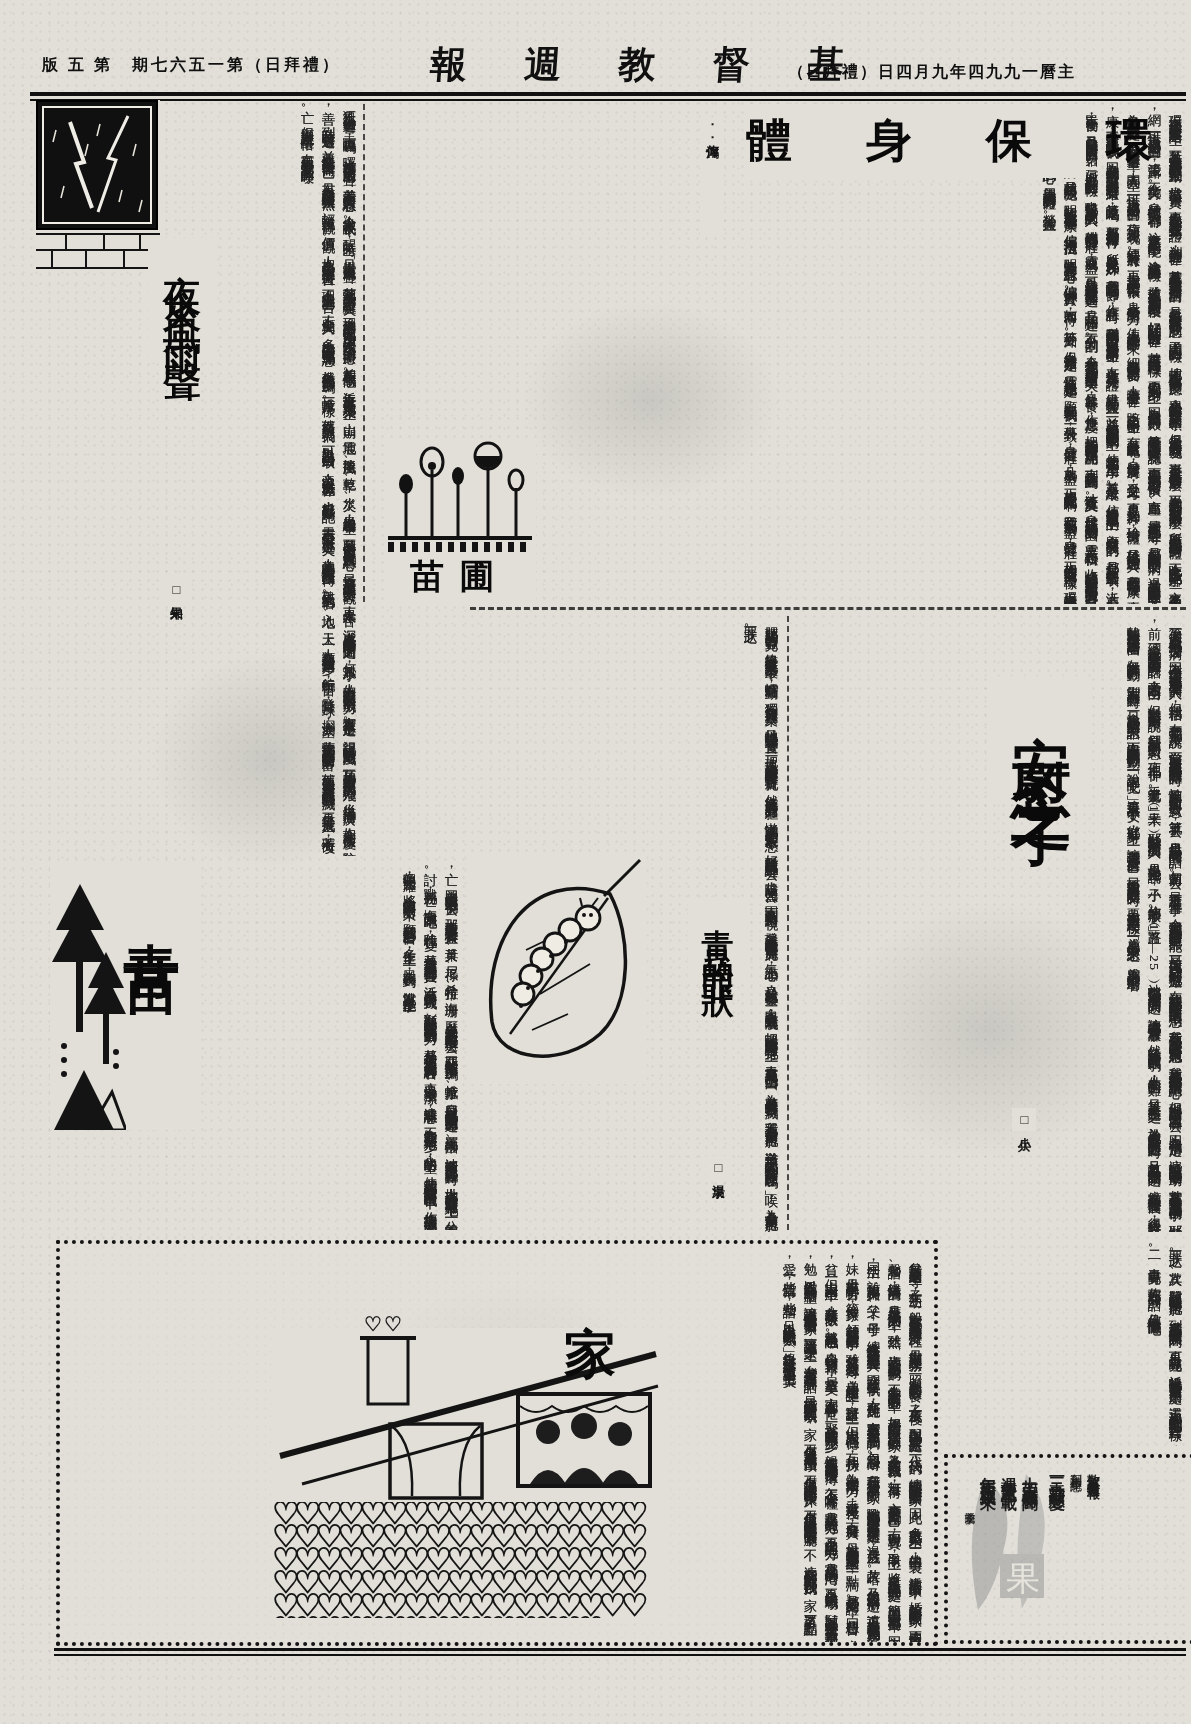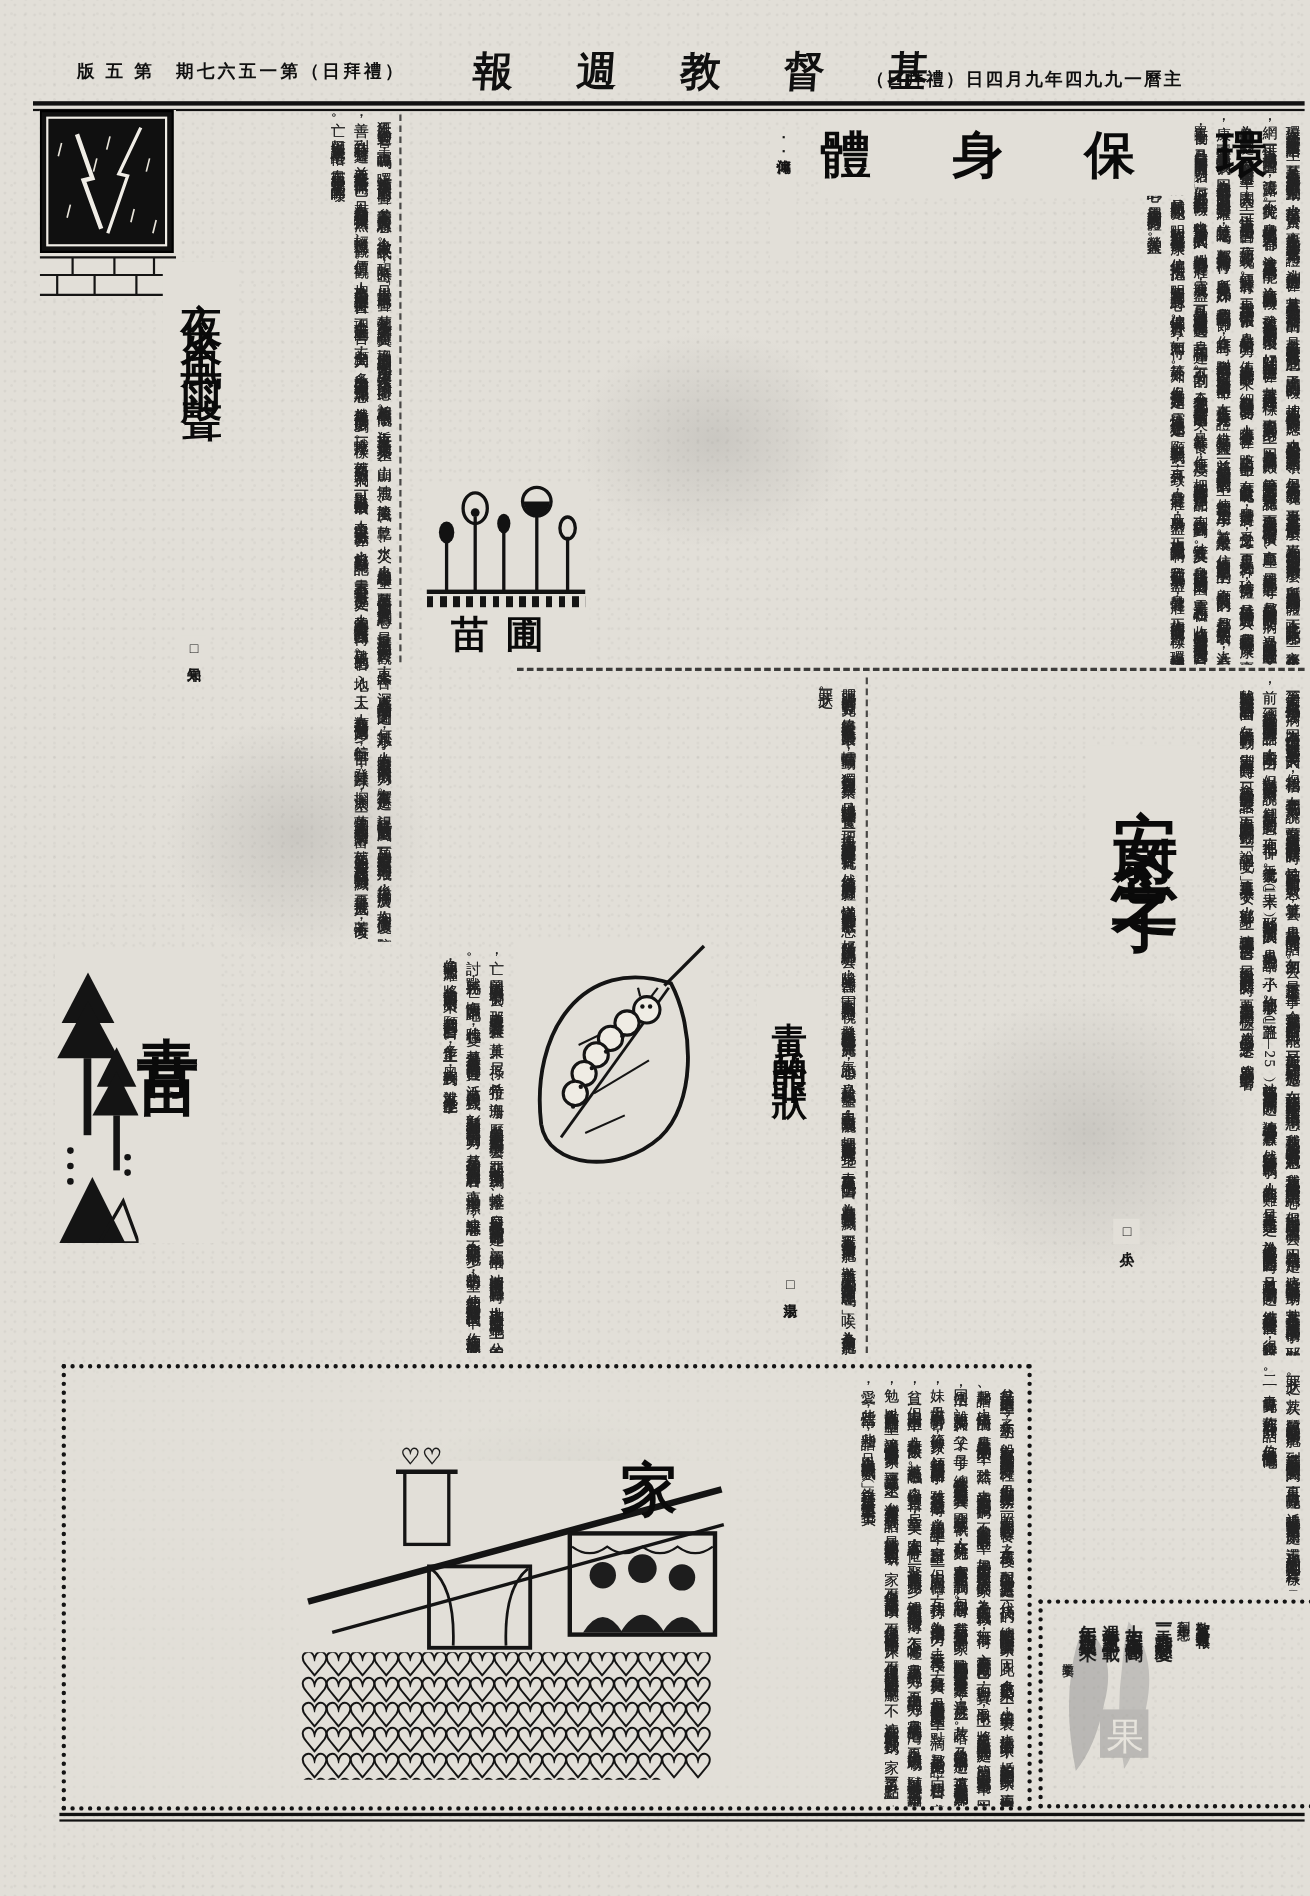--- a/index.html
+++ b/index.html
@@ -45,21 +45,21 @@
   svg{display:block;}
 </style>
 </head>
 <body>
 
 <div class="blotch" style="left:520px;top:300px;width:260px;height:200px;"></div>
 <div class="blotch" style="left:840px;top:900px;width:300px;height:260px;"></div>
 <div class="blotch" style="left:150px;top:650px;width:240px;height:220px;"></div>
 <div class="blotch" style="left:350px;top:1280px;width:320px;height:240px;"></div>
 
-<div class="hdr" style="left:42px;top:55px;font-size:16px;letter-spacing:3px;margin-left:28px;">版 五 第　期七六五一第（日拜禮）</div>
+<div class="hdr" style="left:42px;top:55px;font-size:16px;letter-spacing:3px;">版 五 第　期七六五一第（日拜禮）</div>
 <div class="hdr masthead" style="left:430px;top:40px;">報 週 教 督 基</div>
 <div class="hdr" style="left:788px;top:62px;font-size:16px;letter-spacing:2px;">（日拜禮）日四月九年四九九一曆主</div>
 <div class="hline rule-double" style="top:92px;"></div>
 
 <div class="article" style="left:368px;top:104px;width:818px;height:500px;">
   <div class="body-text">環保在今日的社會裏並不陌生，甚至教會也按着聖經的教導來推動，當然環保素質，也要在肉身和外表上作為見證。神創造的世界，其實是主要對物質和保養所作出的，是主要針對身體保養而注意的。出了問題的時候，才把它浪費在後悔的反應，小心翼翼的保養身體是人的本領，但是住在裏面的靈魂，豈不是更需要保養顧惜麼？豈不知你們的身子就是聖靈的殿麼？所以不要糟蹋自己的身體，不吃這些又不吃那些，之後不久又再陷網，可惜這一切都是短暫的，一流張露，不能持久。身體的煩惱人人都有，注意健康是人的本能，注意健康的時候，才發現飲食無節制所帶來的後果。好好關注神所造的世界，其實環保的終極目標，也要回到人的身上，因為身體是神的殿。筆者最近閱讀一份健康雜誌，裏面提到都市人的飲食習慣，高血壓、糖尿病和肥胖症等，都是與飲食有關的文明病，過量的美味與和暖的享受，並不會為身體帶來長久的好處，反而令身體負荷過重。人間天堂，可惜這一切都是短暫的，仿如曇花一現，便歸於無有。再加上都市生活繁忙緊張，身心所受的壓力，使人未能好好的靜下來，細察自己身體的需要。人若賺得全世界，賠上自己的生命，有甚麼益處呢？身體髮膚，受之父母，更是受之於神，珍惜身體，就是珍惜神的恩典。我們要吃得健康，也要活得健康，不要讓口腹之慾轄制我們，因為我們的身子可以叫神的名得着榮耀，就算是吃喝，都要為榮耀神而行。所以各位弟兄姊妹，我們要吃喝有節，作息有時，叫我們的身子可以得享豐盛健康的生命，在世上作美好見證，結果榮神益人，並將一切頌讚歸與創造我們的主，使我們在生活上享用，並不是放縱。信徒的身體是屬乎主的，顧念身體以內的，都是良好和正常的表示。「人活着，不是單靠食物，乃是靠神口裏所出的一切話。」何況主耶穌在世的時候，也曾醫治許多患病的人，叫他們身體健壯，靈魂興盛，可見身體的健康與靈性的長進，是互相關連，不可分割的。今天我們犯了多少善待身體的過失？暴飲暴食，作息無度，把神所賜的身體當作消耗品，直到病痛臨到，才後悔莫及。身體好比神所賜的田園，需要悉心耕耘，收成的時候便知道栽種的功夫沒有白費。筆者早前參加一個有關健康的講座，講員指出都市人最大的毛病，就是明知故犯：明知煎炸肥膩有損健康，偏偏無法抗拒；明知運動有益身心，偏偏懶於實行。知而不行，等於不知。保養身體如是，靈性操練也如是。願主幫助我們，裏外一致，身靈健壯，凡事興盛，正如親愛的兄弟啊，我願你凡事興盛，身體健壯，正如你的靈魂興盛一樣。環保身體的功課，是一生之久的操練，願我們都存感恩的心，善用神所賜的身體，榮神益人。</div>
   <div class="overlay htitle" style="right:100px;top:0;width:340px;height:74px;font-size:46px;letter-spacing:14px;text-align:center;line-height:74px;">體　身　保　環</div>
   <div class="overlay byline" style="right:462px;top:14px;height:110px;padding:4px 3px;">．何鴻偉．</div>
 
   <div class="overlay" style="left:16px;bottom:4px;width:152px;height:160px;">

